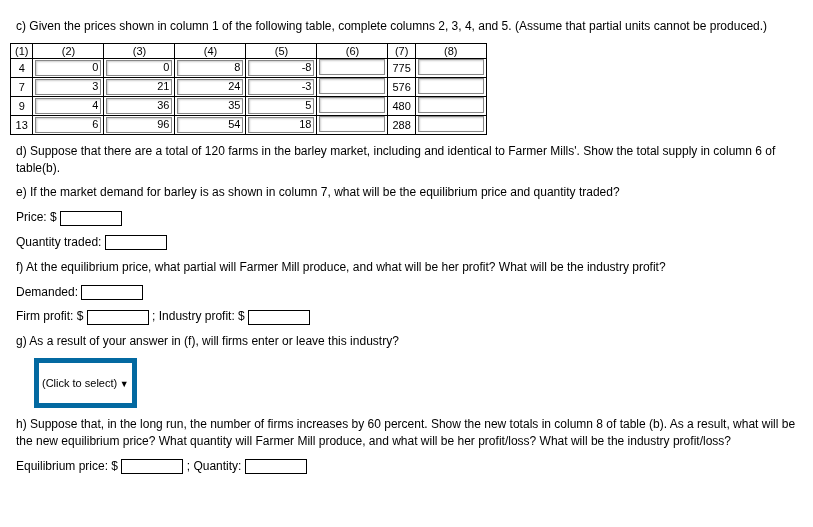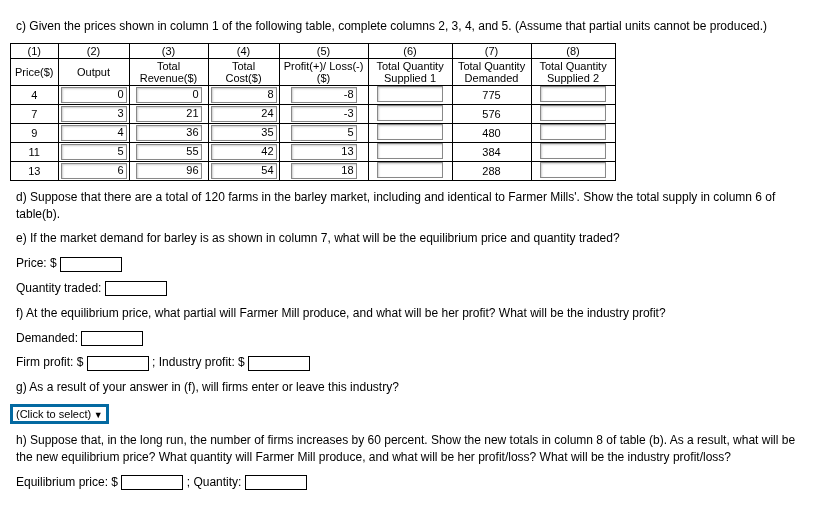--- a/index.html
+++ b/index.html
@@ -35,24 +35,25 @@
     }
     .val-cell { padding: 0 2px; }
     .short-input {
       border: 1px solid #000;
       width: 60px;
       height: 13px;
       display: inline-block;
       vertical-align: middle;
     }
     .select-box {
-      border: 3px solid #0369a1;
+      border: 5px solid #0369a1;
       display: inline-block;
-      padding: 1px 3px;
+      padding: 14px 3px;
       font-size: 11px;
+      margin-left: 24px;
     }
     .select-box::after { content: " ▼"; font-size: 9px; }
     .nowrap { white-space: nowrap; }
   </style>
 </head>
 <body>
 
 
 
 <p>c) Given the prices shown in column 1 of the following table, complete columns 2, 3, 4, and 5. (Assume that partial units cannot be produced.)</p>
@@ -61,30 +62,20 @@
   <tbody>
       <tr class="hdr">
     <td>(1)</td>
     <td>(2)</td>
     <td>(3)</td>
     <td>(4)</td>
     <td>(5)</td>
     <td>(6)</td>
     <td>(7)</td>
     <td>(8)</td>
-  </tr>
-  <tr>
-    <td class="nowrap">Price($)</td>
-    <td class="nowrap">Output</td>
-    <td style="width:70px">Total Revenue($)</td>
-    <td style="width:60px">Total Cost($)</td>
-    <td style="width:80px">Profit(+)/ Loss(-)($)</td>
-    <td style="width:75px">Total Quantity Supplied 1</td>
-    <td style="width:70px">Total Quantity Demanded</td>
-    <td style="width:75px">Total Quantity Supplied 2</td>
   </tr>
 
   <tr>
     <td>4</td>
     <td class="val-cell"><span class="val-input">0</span></td>
     <td class="val-cell"><span class="val-input">0</span></td>
     <td class="val-cell"><span class="val-input">8</span></td>
     <td class="val-cell"><span class="val-input">-8</span></td>
     <td class="val-cell"><span class="val-input"></span></td>
     <td>775</td>
@@ -101,30 +92,20 @@
     <td class="val-cell"><span class="val-input"></span></td>
   </tr>
   <tr>
     <td>9</td>
     <td class="val-cell"><span class="val-input">4</span></td>
     <td class="val-cell"><span class="val-input">36</span></td>
     <td class="val-cell"><span class="val-input">35</span></td>
     <td class="val-cell"><span class="val-input">5</span></td>
     <td class="val-cell"><span class="val-input"></span></td>
     <td>480</td>
-    <td class="val-cell"><span class="val-input"></span></td>
-  </tr>
-  <tr>
-    <td>11</td>
-    <td class="val-cell"><span class="val-input">5</span></td>
-    <td class="val-cell"><span class="val-input">55</span></td>
-    <td class="val-cell"><span class="val-input">42</span></td>
-    <td class="val-cell"><span class="val-input">13</span></td>
-    <td class="val-cell"><span class="val-input"></span></td>
-    <td>384</td>
     <td class="val-cell"><span class="val-input"></span></td>
   </tr>
   <tr>
     <td>13</td>
     <td class="val-cell"><span class="val-input">6</span></td>
     <td class="val-cell"><span class="val-input">96</span></td>
     <td class="val-cell"><span class="val-input">54</span></td>
     <td class="val-cell"><span class="val-input">18</span></td>
     <td class="val-cell"><span class="val-input"></span></td>
     <td>288</td>

